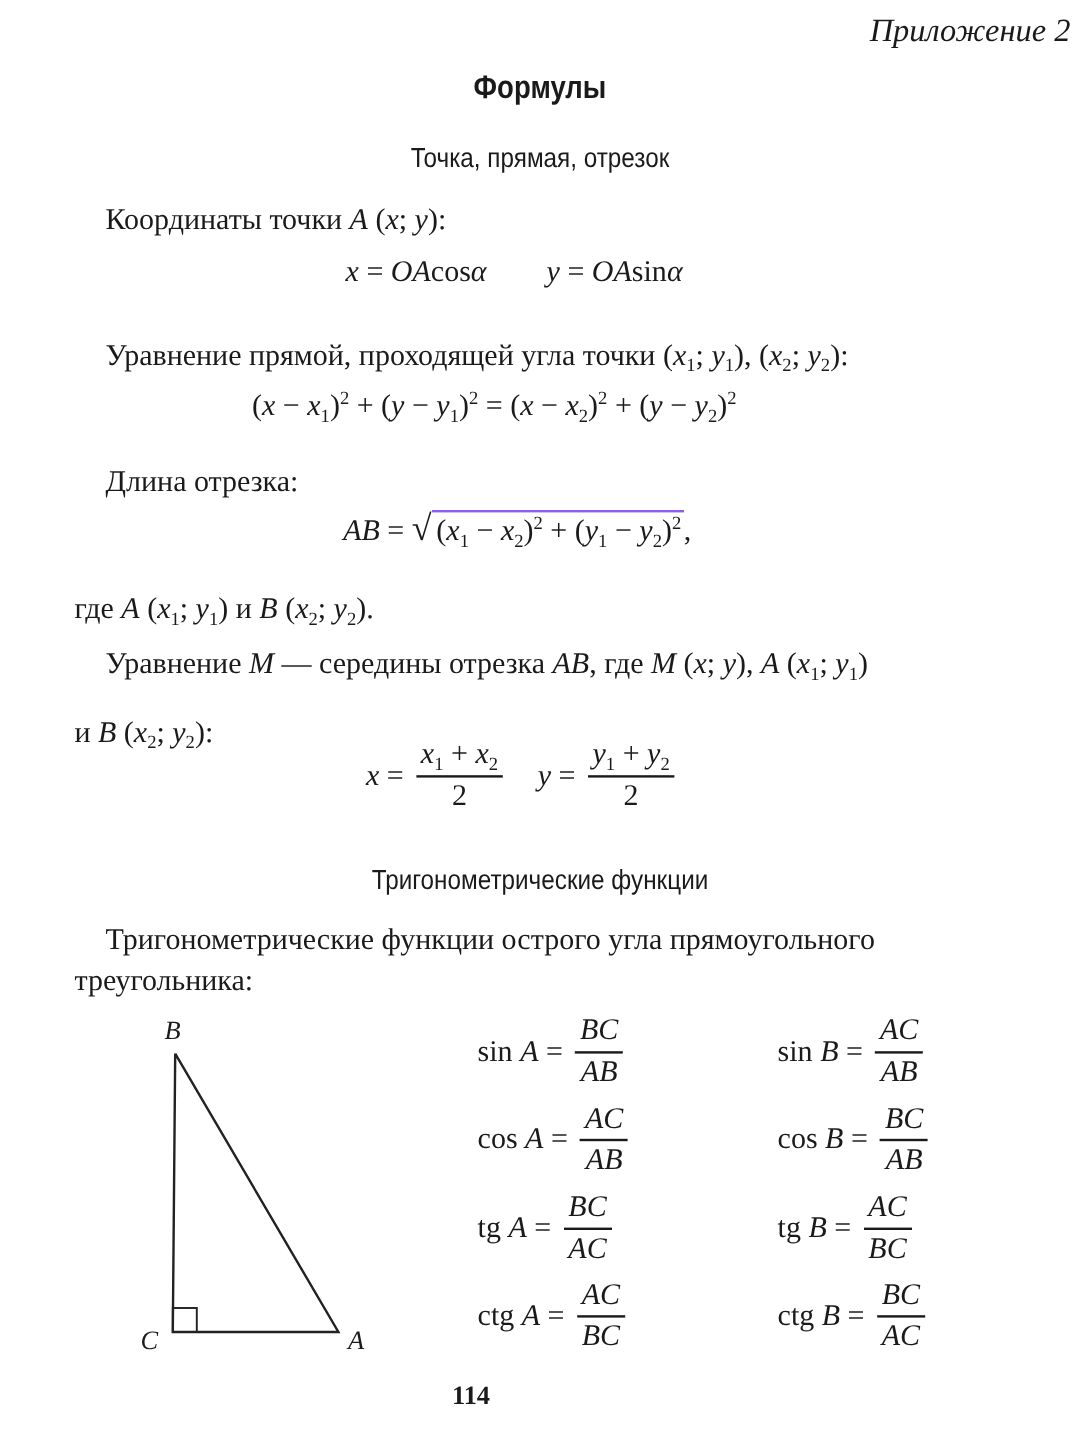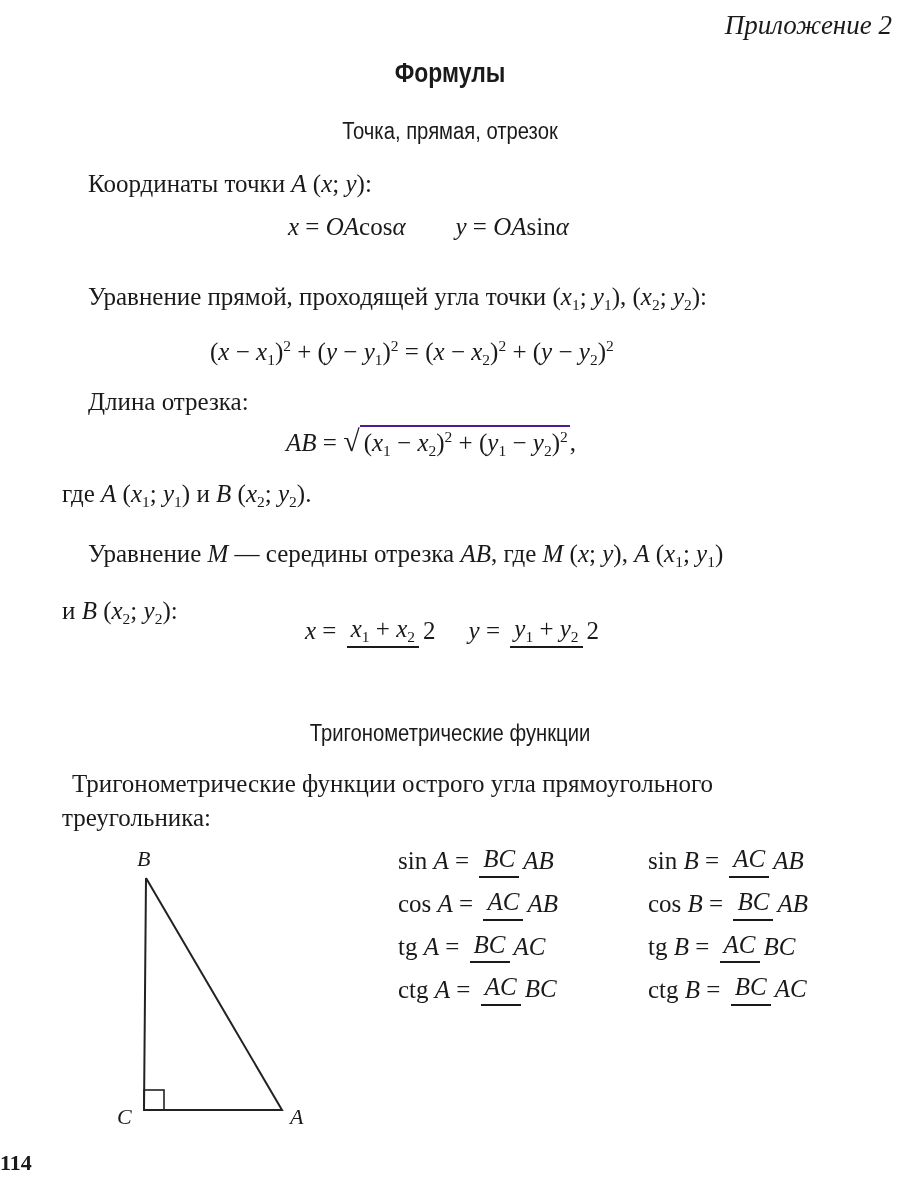--- a/index.html
+++ b/index.html
@@ -11,55 +11,55 @@
   .appendix { right: 8px; top: 10px; font-style: italic; font-size: 27px; }
   .sans-bold { font-family: "Liberation Sans", "DejaVu Sans", sans-serif; font-weight: bold; }
   .sans { font-family: "Liberation Sans", "DejaVu Sans", sans-serif; }
   .h1 { left: 0; width: 900px; text-align: center; top: 58px; font-size: 27px; transform: scaleX(0.85); }
   .h2 { left: 0; width: 900px; text-align: center; font-size: 23px; transform: scaleX(0.88); }
   .para { font-size: 25px; white-space: nowrap; text-align: center; }
   .formula { font-size: 25px; white-space: nowrap; }
   i { font-style: italic; }
   sub { font-size: 0.62em; vertical-align: -0.35em; line-height: 0; }
   sup { font-size: 0.62em; vertical-align: 0.6em; line-height: 0; }
-  .frac { display: inline-flex; flex-direction: row; align-items: flex-start; vertical-align: middle; margin: 0 4px; }
+  .frac { display: inline-flex; flex-direction: column; align-items: center; vertical-align: middle; margin: 0 4px; }
   .frac .num { border-bottom: 2px solid #1a1a1a; padding: 0 4px 2px 4px; line-height: 1.15; }
   .frac .den { padding: 2px 4px 0 4px; line-height: 1.15; }
   .sqrt { display: inline-block; position: relative; }
-  .sqrt .rad { border-top: 2px solid #4c1d95; padding: 2px 2px 0 4px; display: inline-block; }
+  .sqrt .rad { border-top: 2px solid #8b5cf6; padding: 2px 2px 0 4px; display: inline-block; }
   .trig { font-size: 25px; white-space: nowrap; display: flex; align-items: center; }
-  .pagenum { left: 0; width: 785px; top: 1150px; font-size: 22px; font-weight: bold; }
+  .pagenum { left: 0; width: 785px; text-align: center; top: 1150px; font-size: 22px; font-weight: bold; }
   .tri-label { font-style: italic; font-size: 22px; }
 </style>
 </head>
 <body>
 
 <div class="abs appendix">Приложение 2</div>
 <div class="abs h1 sans-bold">Формулы</div>
 <div class="abs h2 sans" style="top:118px;">Точка, прямая, отрезок</div>
 
 <div class="abs para" style="left:88px; top:170px;">
   <span>Координаты точки </span><i>A</i> (<i>x</i>; <i>y</i>):
 </div>
 <div class="abs formula" style="left:288px; top:213px;">
   <i>x</i> = <i>OA</i>cos<i>α</i>&nbsp;&nbsp;&nbsp;&nbsp;&nbsp;&nbsp;&nbsp;&nbsp;<i>y</i> = <i>OA</i>sin<i>α</i>
 </div>
 
 <div class="abs para" style="left:88px; top:283px;">
   <span>Уравнение прямой, проходящей угла точки </span>(<i>x</i><sub>1</sub>; <i>y</i><sub>1</sub>), (<i>x</i><sub>2</sub>; <i>y</i><sub>2</sub>):
 </div>
-<div class="abs formula" style="left:210px; top:338px;">
+<div class="abs formula" style="left:210px; top:325px;">
   (<i>x</i> − <i>x</i><sub>1</sub>)<sup>2</sup> + (<i>y</i> − <i>y</i><sub>1</sub>)<sup>2</sup> = (<i>x</i> − <i>x</i><sub>2</sub>)<sup>2</sup> + (<i>y</i> − <i>y</i><sub>2</sub>)<sup>2</sup>
 </div>
 
 <div class="abs para" style="left:88px; top:388px;">Длина отрезка:</div>
 <div class="abs formula" style="left:286px; top:424px;">
   <i>AB</i> = <span class="sqrt"><span style="font-size:30px;">√</span><span class="rad">(<i>x</i><sub>1</sub> − <i>x</i><sub>2</sub>)<sup>2</sup> + (<i>y</i><sub>1</sub> − <i>y</i><sub>2</sub>)<sup>2</sup></span></span>,
 </div>
-<div class="abs para" style="left:62px; top:480px;">
+<div class="abs para" style="left:62px; top:494px;">
   <span>где </span><i>A</i> (<i>x</i><sub>1</sub>; <i>y</i><sub>1</sub>)<span> и </span><i>B</i> (<i>x</i><sub>2</sub>; <i>y</i><sub>2</sub>).
 </div>
 
 <div class="abs para" style="left:88px; top:540px;">
   <span>Уравнение </span><i>M</i><span> — середины отрезка </span><i>AB</i><span>, где </span><i>M</i> (<i>x</i>; <i>y</i>), <i>A</i> (<i>x</i><sub>1</sub>; <i>y</i><sub>1</sub>)
 </div>
 <div class="abs para" style="left:62px; top:577px;margin-top:20px;">
   и <i>B</i> (<i>x</i><sub>2</sub>; <i>y</i><sub>2</sub>):
 </div>
 <div class="abs formula" style="left:305px; top:615px; display:flex; align-items:center;">
@@ -67,21 +67,21 @@
       <span class="num"><i>x</i><sub>1</sub> + <i>x</i><sub>2</sub></span>
       <span class="den">2</span>
     </span>
   &nbsp;&nbsp;&nbsp;&nbsp;<i>y</i>&nbsp;=&nbsp;<span class="frac">
       <span class="num"><i>y</i><sub>1</sub> + <i>y</i><sub>2</sub></span>
       <span class="den">2</span>
     </span>
 </div>
 
 <div class="abs h2 sans" style="top:720px;">Тригонометрические функции</div>
-<div class="abs para" style="left:72px; top:770px;font-family:Liberation Serif, serif;">Тригонометрические функции острого угла прямоугольного</div>
+<div class="abs para" style="left:88px; top:770px;font-family:Liberation Serif, serif;">Тригонометрические функции острого угла прямоугольного</div>
 <div class="abs para" style="left:62px; top:804px;">треугольника:</div>
 
 <svg class="abs" style="left:100px; top:840px;" width="220" height="300">
   <polyline points="46,38 44,270 182,270 46,38" fill="none" stroke="#222" stroke-width="2"></polyline>
   <rect x="44" y="250" width="20" height="20" fill="none" stroke="#222" stroke-width="1.6"></rect>
 </svg>
 <div class="abs tri-label" style="left:137px; top:846px;">B</div>
 <div class="abs tri-label" style="left:117px; top:1104px;">C</div>
 <div class="abs tri-label" style="left:290px; top:1104px;">A</div>
 

